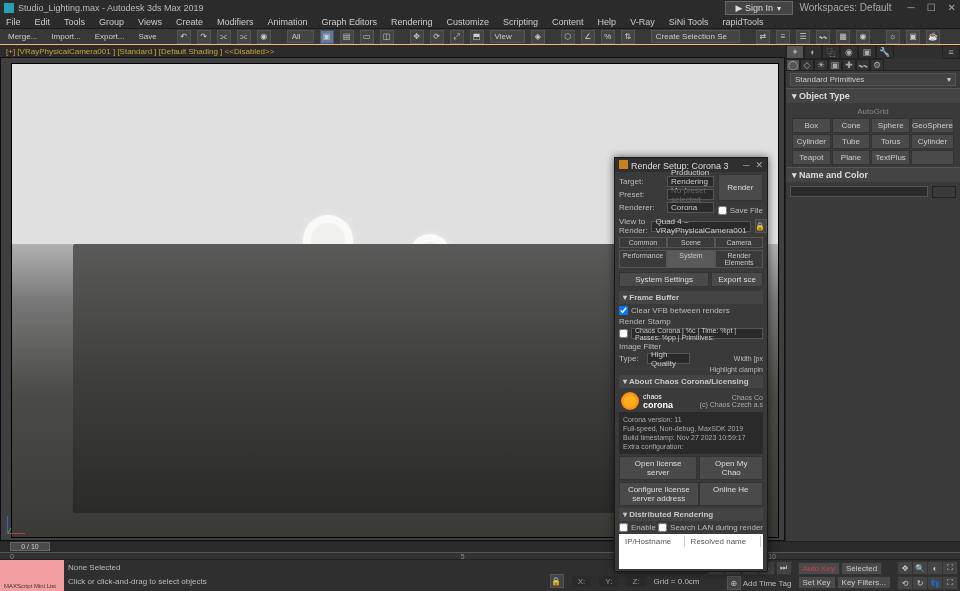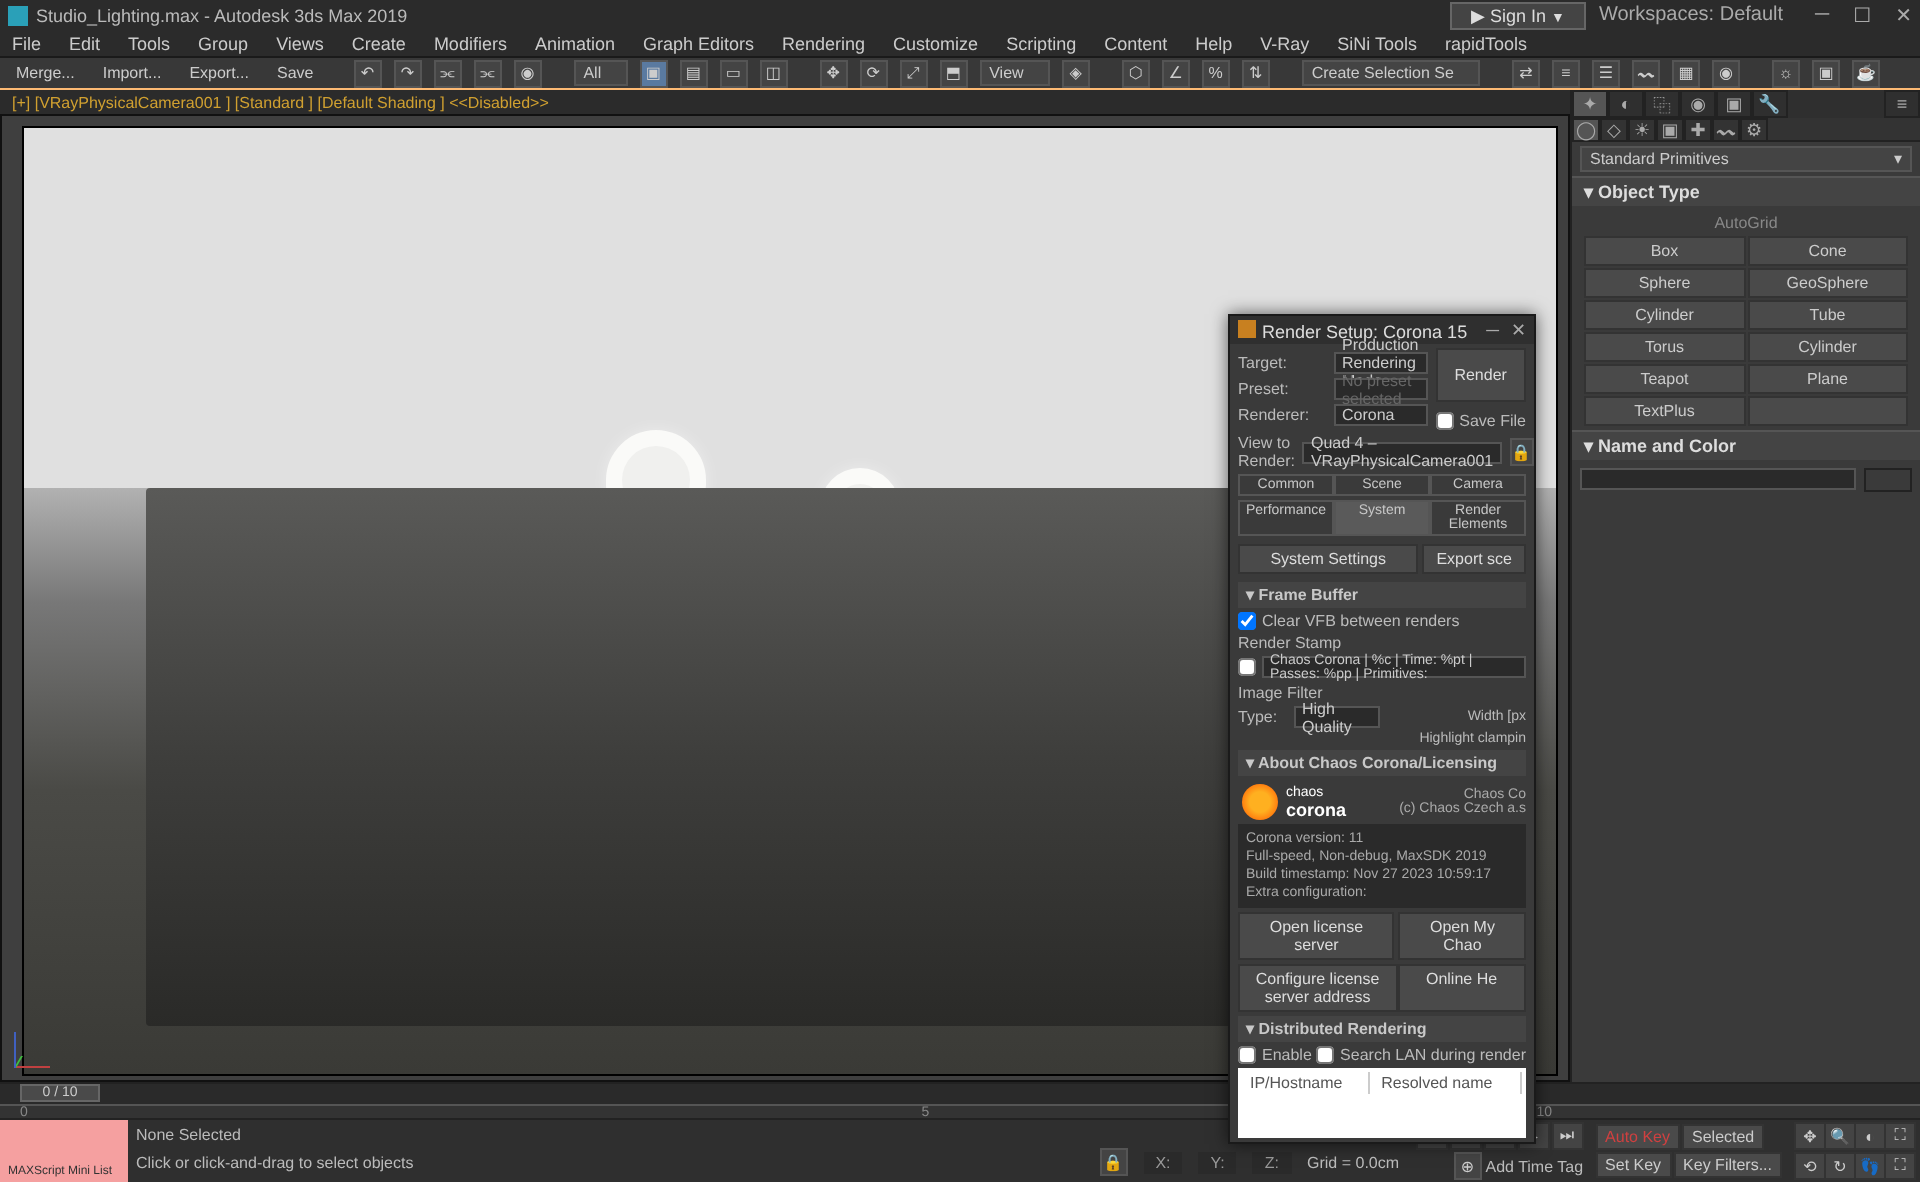--- a/index.html
+++ b/index.html
@@ -46,21 +46,21 @@
   .cmdpanel { position: absolute; top: 45px; right: 0; width: 175px; bottom: 50px; background: #3a3a3a; border-left: 1px solid #222; }
   .cmd-tabs { height: 14px; display: flex; background: #2f2f2f; }
   .cmd-tab { width: 18px; height: 14px; border: 1px solid #222; display: flex; align-items: center; justify-content: center; font-size: 9px; color: #aaa; cursor: pointer; }
   .cmd-tab.sel { background: #555; }
   .cmd-row { height: 12px; display: flex; background: #333; border-bottom: 1px solid #222; }
   .cmd-row .cmd-tab { width: 14px; height: 12px; }
   .cmd-dd { margin: 2px 4px; background: #444; border: 1px solid #555; padding: 1px 4px; font-size: 8px; color: #ccc; display: flex; justify-content: space-between; }
   .rollout-head { background: #444; padding: 2px 6px; font-size: 9px; color: #ddd; font-weight: bold; border-top: 1px solid #555; cursor: pointer; }
   .rollout-body { padding: 2px; }
   .autogrid { text-align: center; font-size: 8px; color: #888; padding: 2px 0; }
-  .primgrid { display: grid; grid-template-columns: 1fr 1fr; gap: 1px; padding: 0 4px; }
+  .primgrid { display: grid; grid-template-columns: 1fr 1fr 1fr 1fr; gap: 1px; padding: 0 4px; }
   .primbtn { background: #4a4a4a; border: 1px solid #333; color: #ccc; font-size: 8px; padding: 2px 0; text-align: center; cursor: pointer; }
   .colorswatch { width: 24px; height: 12px; background: #3a3a3a; border: 1px solid #222; display: inline-block; }
   
   
   .dialog { position: absolute; top: 157px; left: 614px; width: 154px; background: #3a3a3a; border: 1px solid #1a1a1a; box-shadow: 0 0 8px rgba(0,0,0,.6); z-index: 100; }
   .dlg-head { height: 14px; background: #2f2f2f; display: flex; align-items: center; padding: 0 4px; justify-content: space-between; font-size: 9px; color: #ddd; }
   .dlg-head .r { display: flex; gap: 6px; color: #aaa; }
   .dlg-body { padding: 2px 4px; }
   .dlg-row { display: flex; align-items: center; gap: 4px; margin: 2px 0; }
   .dlg-label { width: 44px; font-size: 8px; color: #bbb; }
@@ -243,21 +243,21 @@
   </div>
   <div class="rollout-head">▾ <span>Name and Color</span></div>
   <div class="rollout-body" style="display:flex;gap:4px;padding:4px;">
     <input class="dlg-field" style="flex: 1 1 0%;">
     <span class="colorswatch"></span>
   </div>
 </div>
 
 <div class="dialog">
   <div class="dlg-head">
-    <span><span style="display:inline-block;width:9px;height:9px;background:#c88020;margin-right:3px;"></span><span>Render Setup: Corona 15</span></span>
+    <span><span style="display:inline-block;width:9px;height:9px;background:#c88020;margin-right:3px;"></span><span>Render Setup: Corona 3</span></span>
     <span class="r">
         <span>─</span>
         <span>✕</span>
       </span>
   </div>
   <div class="dlg-body">
     <div style="display:flex;gap:4px;">
       <div style="flex:1;">
         <div class="dlg-row">
             <span class="dlg-label">Target:</span>

